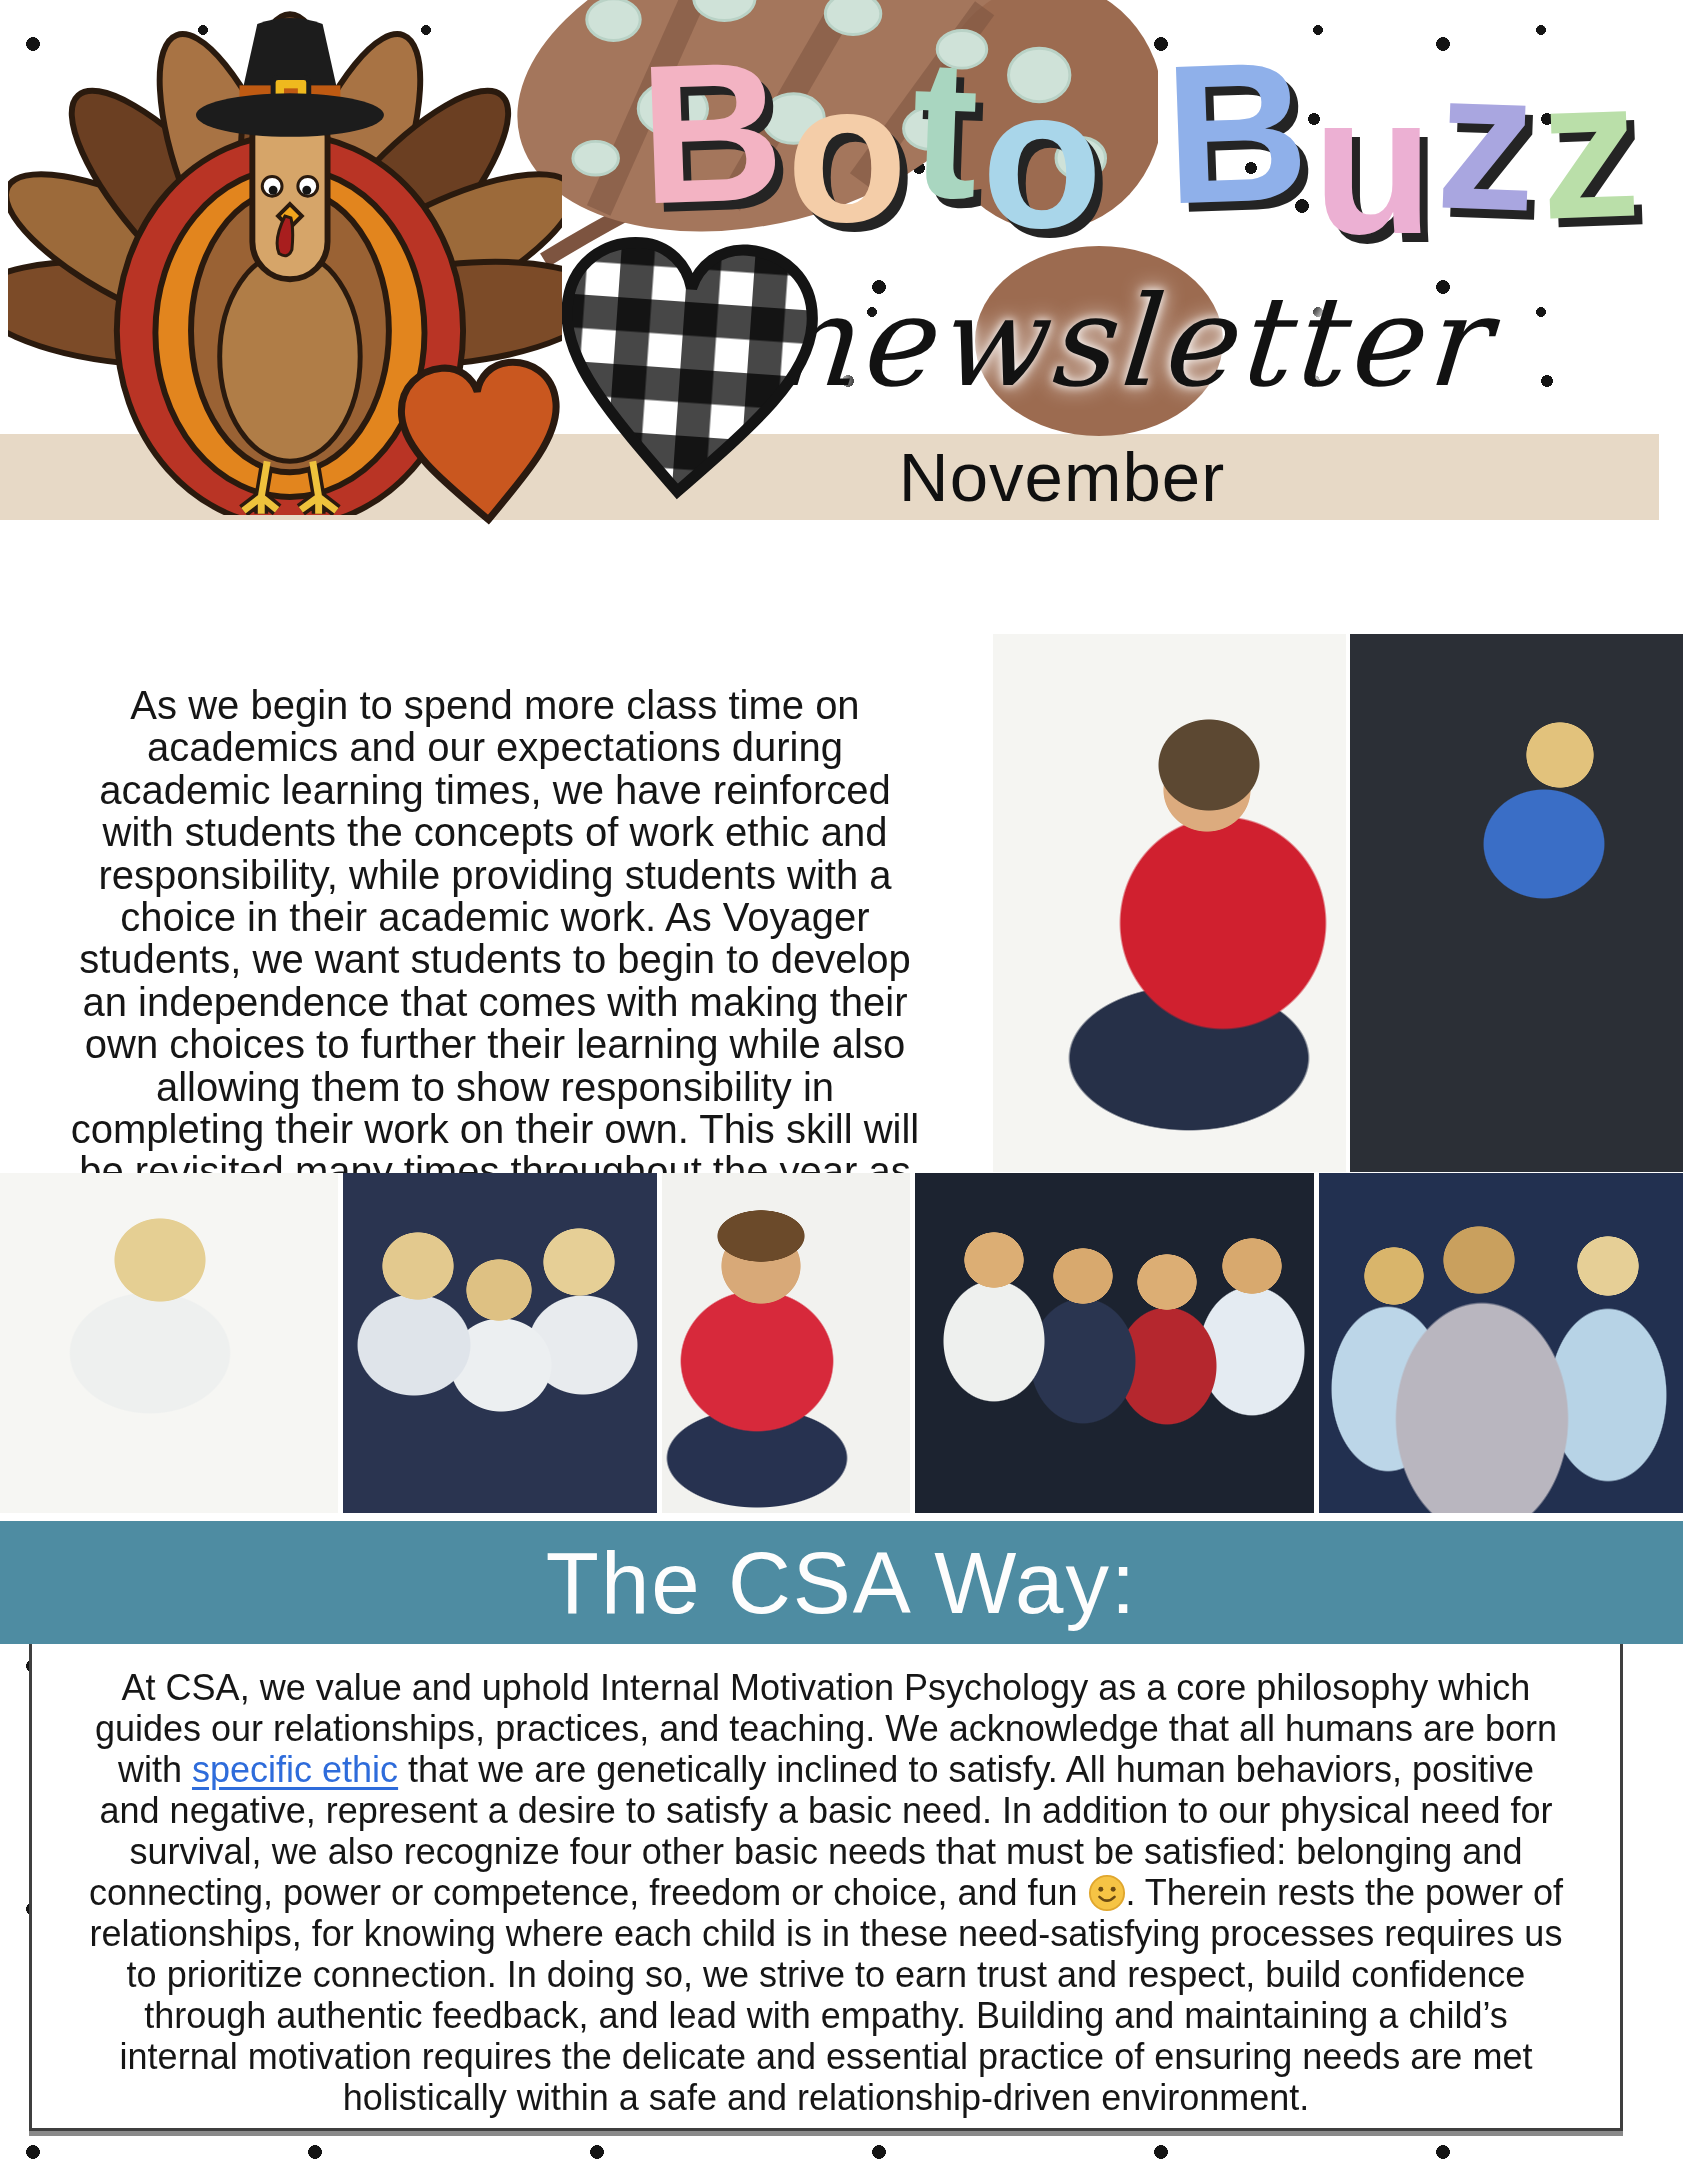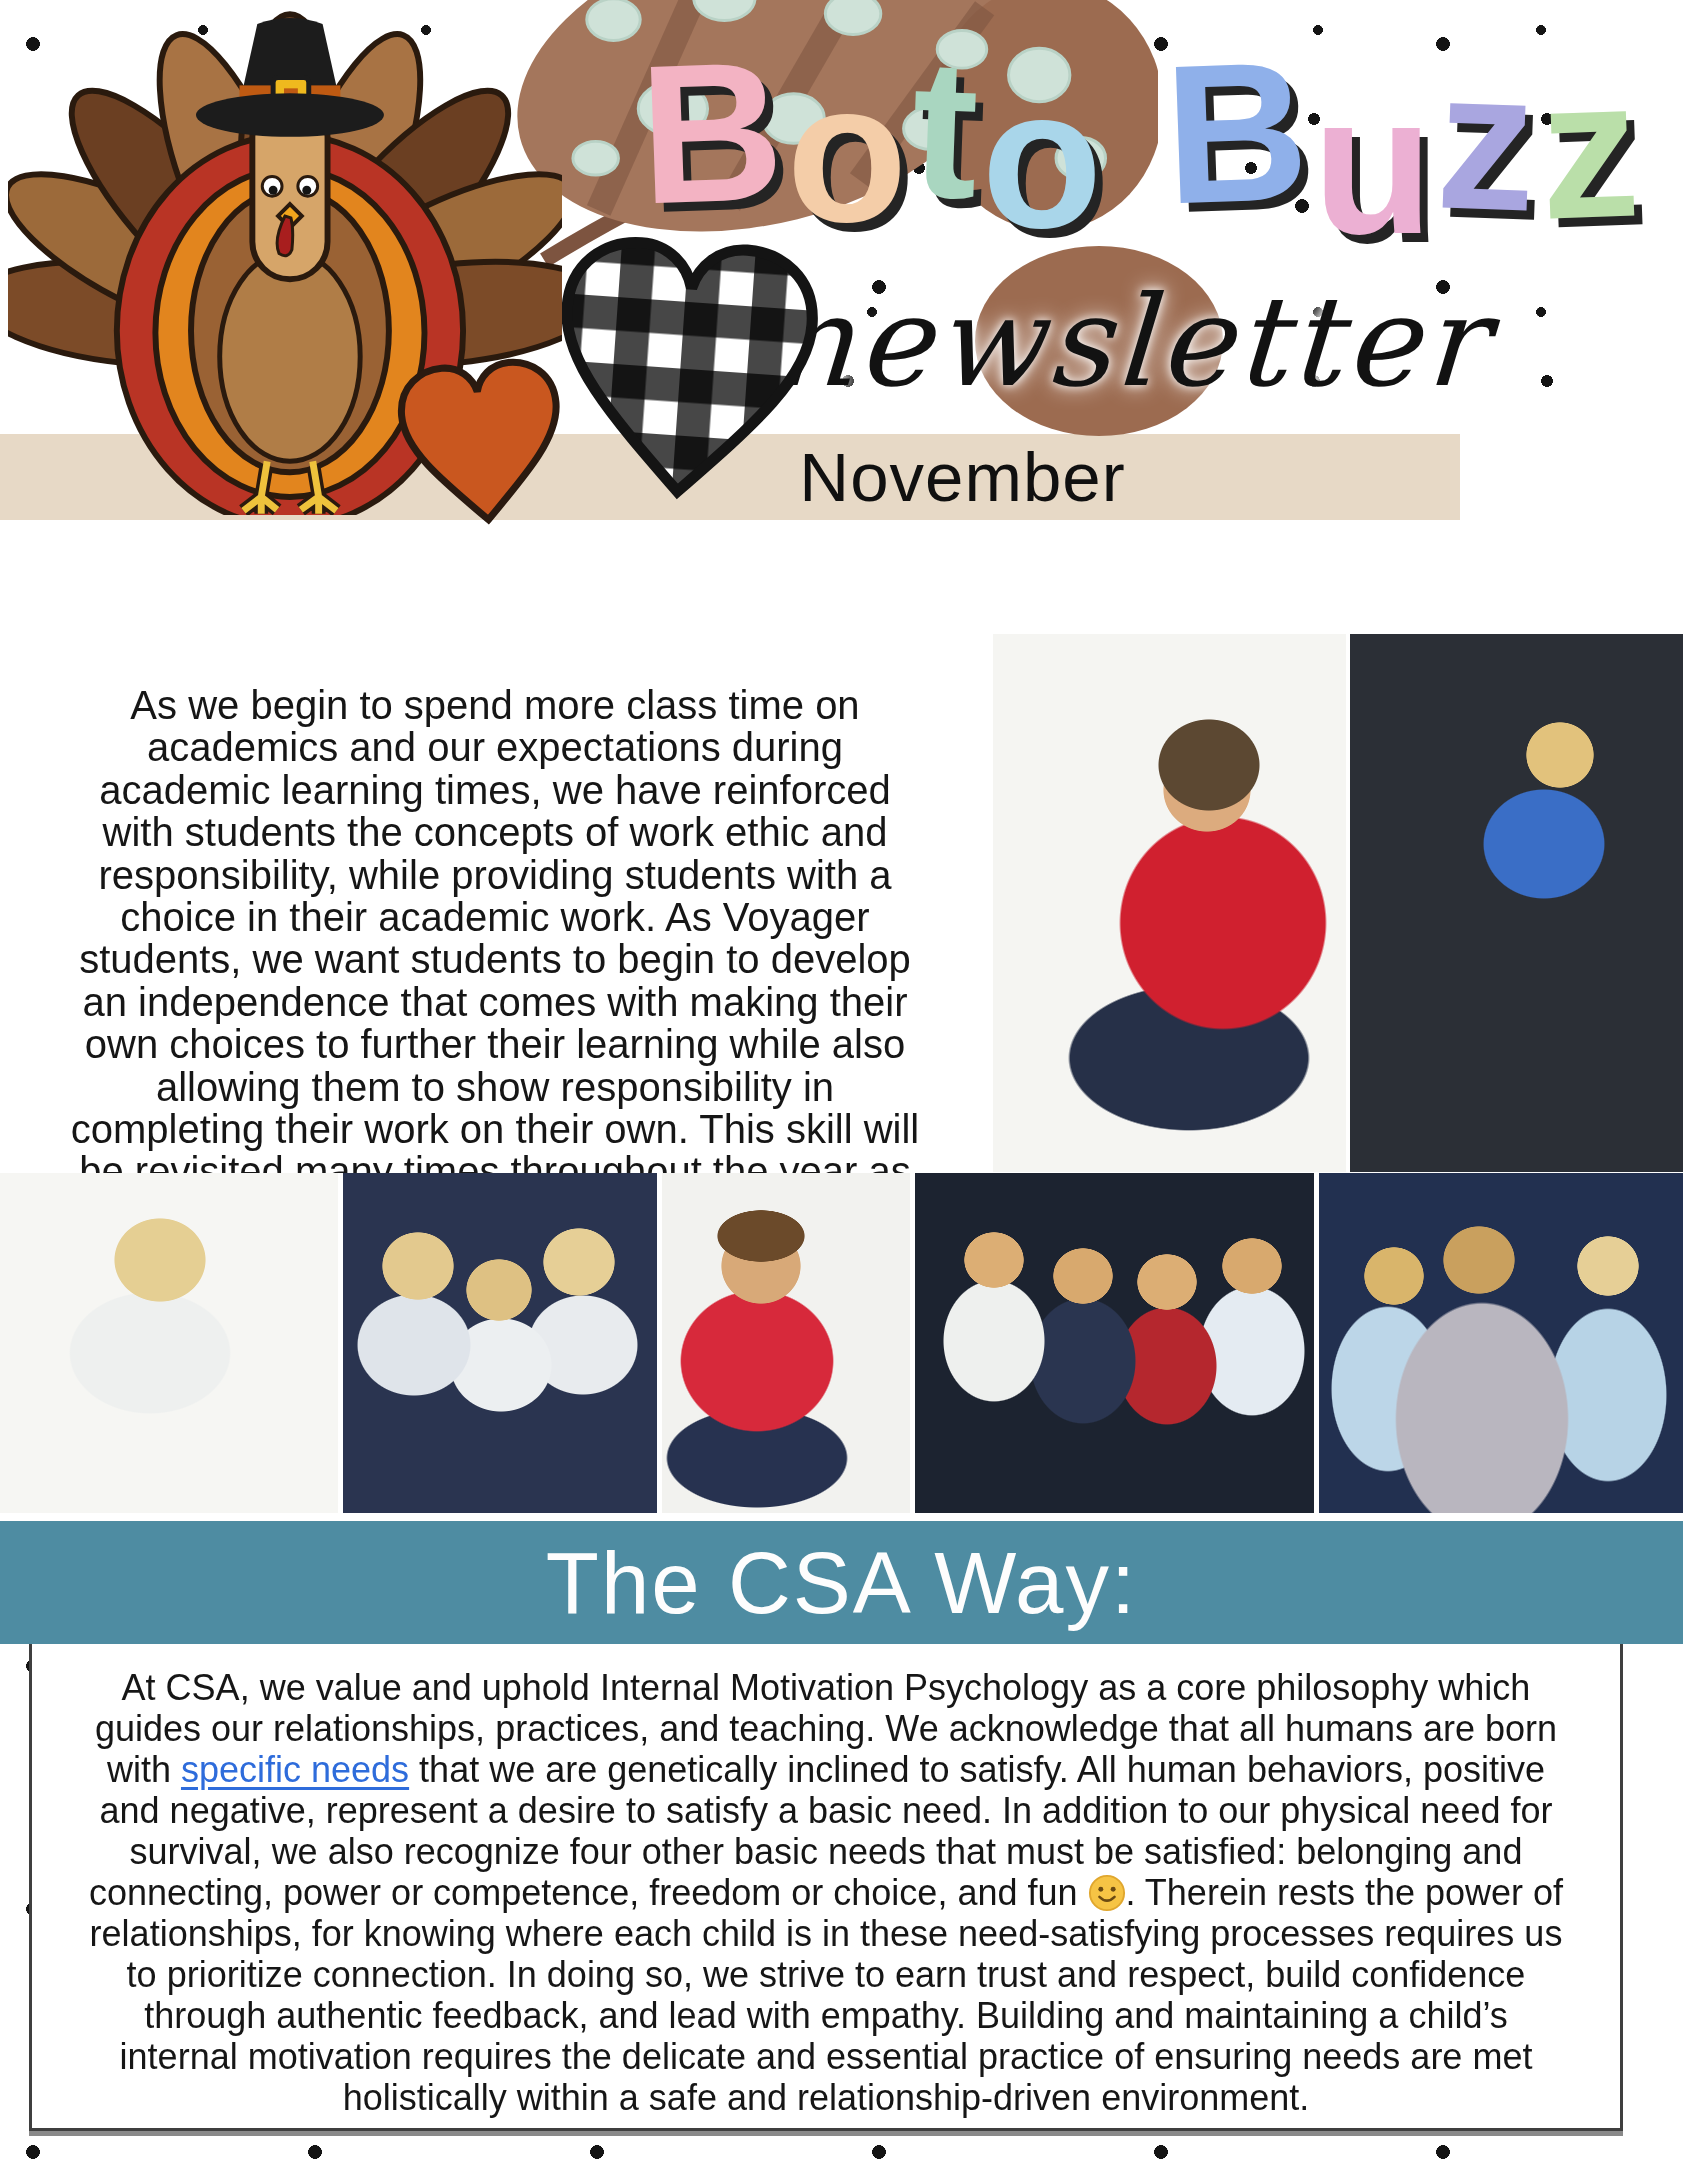--- a/index.html
+++ b/index.html
@@ -7,21 +7,21 @@
         font-family:"Liberation Sans",sans-serif;overflow:hidden;}
   .dots{background-color:#fff;background-repeat:repeat;background-image:
       radial-gradient(7px 7px at 33px 44px,  #141414 97%, transparent),
       radial-gradient(6px 6px at 149px 119px,#141414 97%, transparent),
       radial-gradient(7px 7px at 94px 206px, #141414 97%, transparent),
       radial-gradient(5px 5px at 203px 30px, #141414 97%, transparent),
       radial-gradient(6px 6px at 255px 168px,#141414 97%, transparent);
     background-size:282px 243px,233px 262px,302px 252px,223px 282px,332px 292px;}
   
   #header  {position:absolute;left:0;top:0;width:1683px;height:434px;z-index:6;overflow:visible;}
-  #monthbar{position:absolute;left:0;top:434px;width:1460px;height:86px;background:#e7d9c6;z-index:1;
+  #monthbar{position:absolute;left:0;top:434px;width:1659px;height:86px;background:#e7d9c6;z-index:1;
             display:flex;align-items:center;justify-content:center;padding-left:465px;box-sizing:border-box;}
   #monthbar .month{font-size:69px;color:#101010;letter-spacing:1px;}
   .tealbar{position:absolute;left:0;width:1683px;background:#4e8ca2;display:flex;align-items:center;justify-content:center;z-index:2;}
   #tealbar1{top:520px;height:112px;}
   #tealbar2{top:1521px;height:123px;}
   .tealbar .heading{color:#fdfdfd;font-size:87px;font-weight:400;letter-spacing:2px;}
   #mainrow {position:absolute;left:0;top:632px;width:1683px;height:542px;background:#fff;z-index:1;}
   #strip   {position:absolute;left:0;top:1173px;width:1683px;height:340px;background:#fff;display:flex;gap:5px;z-index:1;}
   #bottom  {position:absolute;left:0;top:1622px;width:1683px;height:556px;z-index:1;}
   
@@ -249,21 +249,21 @@
   </div>
 
   <div id="tealbar2" class="tealbar">
     <span class="heading">The CSA Way:</span>
   </div>
 
   <div id="bottom" class="dots">
     <div id="csa-box">
       <p id="csa-text"><span class="seg">At CSA, we value and uphold Internal Motivation Psychology as a core philosophy which
 guides our relationships, practices, and teaching. We acknowledge that all humans are born
-with </span><a class="link">specific needs</a><span class="seg"> that we are genetically inclined to satisfy. All human behaviors, positive
+with </span><a class="link">specific ethic</a><span class="seg"> that we are genetically inclined to satisfy. All human behaviors, positive
 and negative, represent a desire to satisfy a basic need. In addition to our physical need for
 survival, we also recognize four other basic needs that must be satisfied: belonging and
 connecting, power or competence, freedom or choice, and fun </span><svg class="smiley" viewBox="0 0 40 40">
             <circle cx="20" cy="20" r="18" fill="#f6c445" stroke="#e0a72e" stroke-width="2"></circle>
             <circle cx="13.5" cy="16" r="2.6" fill="#6b4a12"></circle>
             <circle cx="26.5" cy="16" r="2.6" fill="#6b4a12"></circle>
             <path d="M12,24 Q20,32 28,24" stroke="#6b4a12" stroke-width="2.6" fill="none" stroke-linecap="round"></path>
           </svg><span class="seg">.  Therein rests the power of
 relationships, for knowing where each child is in these need-satisfying processes requires us
 to prioritize connection. In doing so, we strive to earn trust and respect, build confidence

